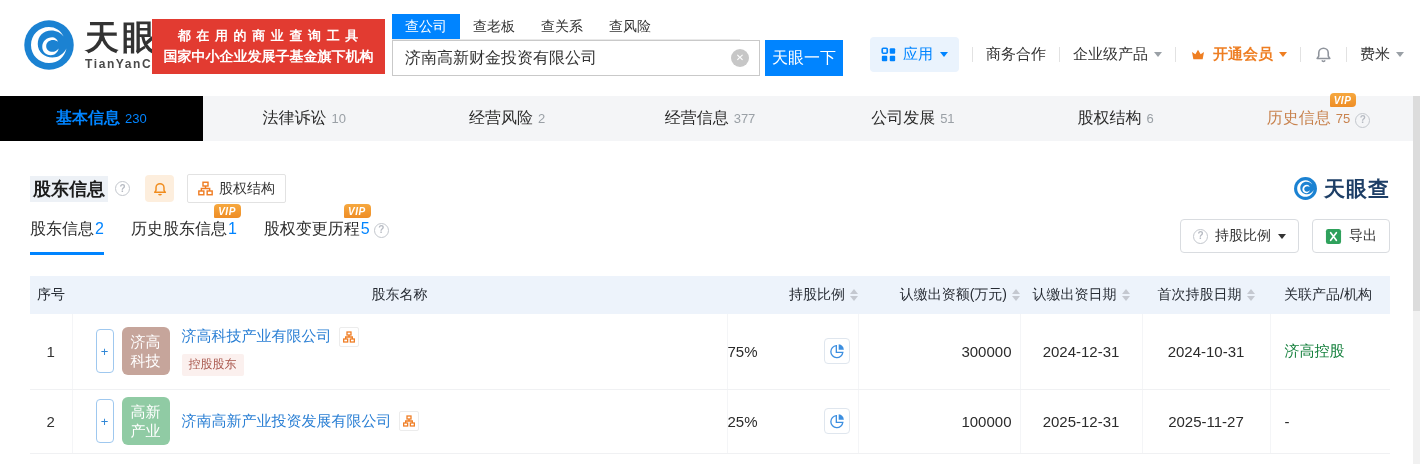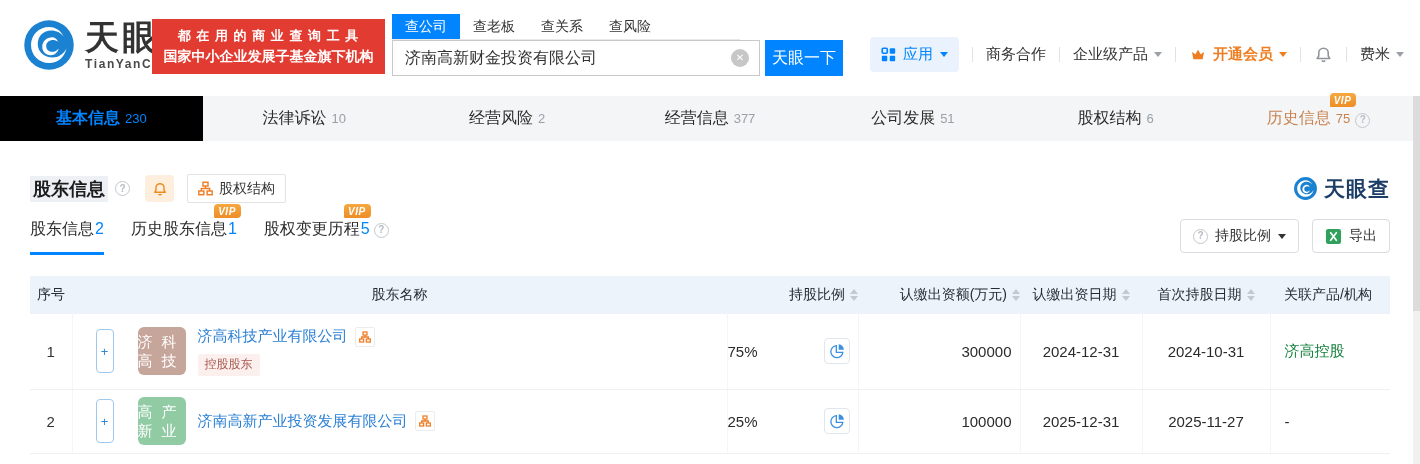--- a/index.html
+++ b/index.html
@@ -104,22 +104,22 @@
   tbody td { border-bottom:1px solid #f0f1f3; border-right:1px solid #f4f5f7; font-size:15px; color:#2b2b2b;
              vertical-align:middle; }
   tbody td:last-child { border-right:0; }
   tr.r1 td { height:75px; }
   tr.r2 td { height:64px; }
   td.no { text-align:center; color:#333; }
   .holder { display:flex; align-items:center; gap:6px; padding-left:23px; }
   .expand { width:18px; height:44px; border:1px solid #9fc8ef; border-radius:4px; background:#fff; color:#2f86d6;
             display:flex; align-items:center; justify-content:center; cursor:pointer; flex:none; }
   .expand::before { content:"+"; font-size:13px; line-height:1; }
-  .avatar { width:48px; height:48px; border-radius:6px; color:#fff; font-size:15px; display:flex; flex-direction:row;
-            align-items:center; justify-content:center; line-height:19px; flex:none; margin-left:18px; }
+  .avatar { width:48px; height:48px; border-radius:6px; color:#fff; font-size:15px; display:flex; flex-direction:column;
+            align-items:center; justify-content:center; line-height:19px; flex:none; margin-left:2px; }
   .avatar.av1 { background:#c6a59b; }
   .avatar.av2 { background:#90cba4; }
   .nm { margin-left:6px; display:flex; flex-direction:column; align-items:flex-start; }
   .nm-top { display:flex; align-items:center; gap:7px; }
   a.company { color:#2a7fd4; font-size:15px; text-decoration:none; cursor:pointer; }
   .org-btn { width:20px; height:20px; border:1px solid #ececec; border-radius:2px; background:#fff; display:flex;
              align-items:center; justify-content:center; color:#ef7c22; cursor:pointer; }
   .org-btn svg { width:12px; height:12px; }
   .tag { margin-top:7px; background:#fbf0ee; color:#a8564c; font-size:12px; padding:2.5px 7px; border-radius:2px; }
   .ratio-cell { display:flex; align-items:center; justify-content:space-between; gap:7px; padding-right:8px; }

